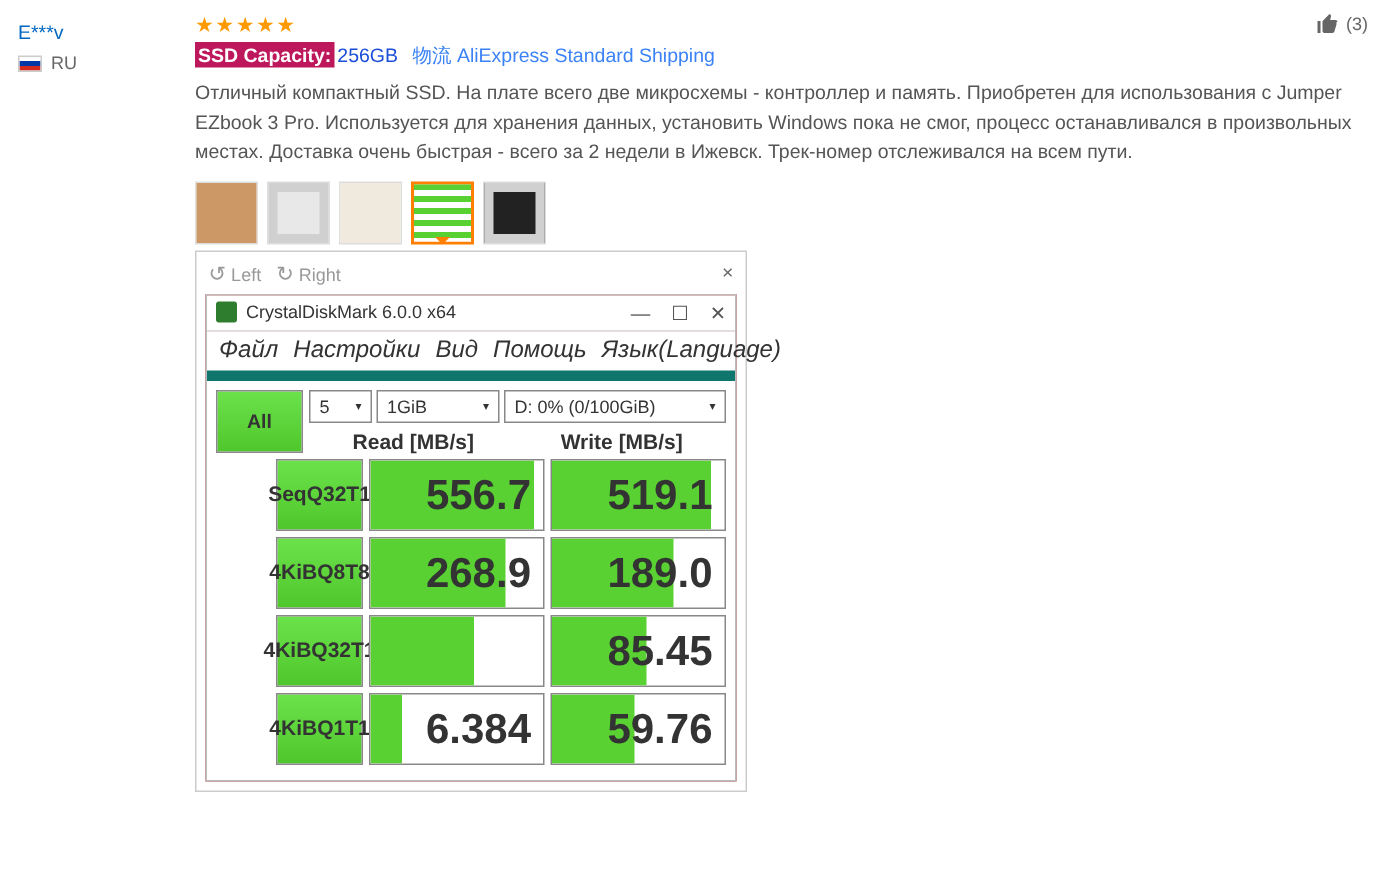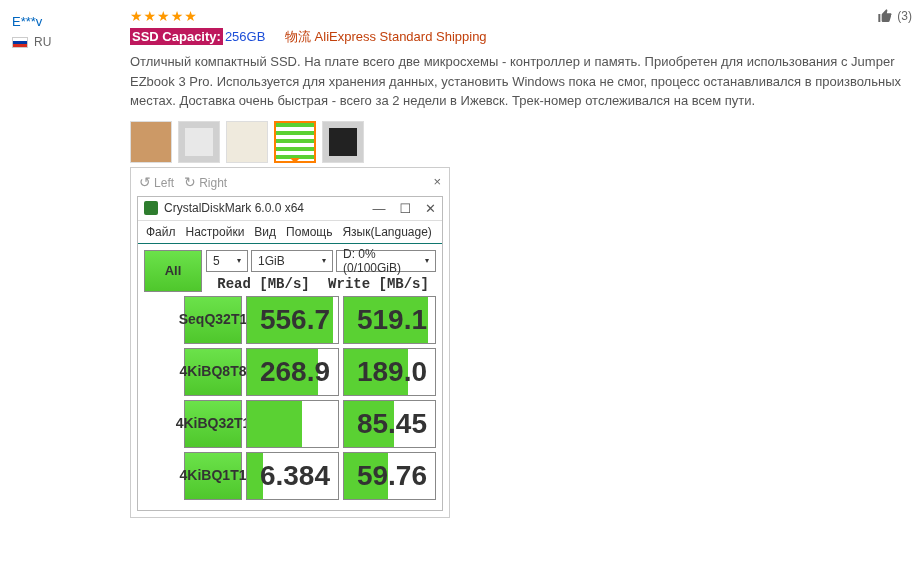--- a/index.html
+++ b/index.html
@@ -10,49 +10,49 @@
   .country { display:flex; align-items:center; gap:6px; color:#666; font-size:12px; }
   .flag { width:16px; height:11px; display:inline-block; background:linear-gradient(#fff 0 33%,#0039a6 33% 66%,#d52b1e 66% 100%); border:1px solid #ccc; }
   .mainCol { flex:1; }
   .headerRow { display:flex; align-items:center; margin-bottom:4px; }
   .stars { color:#ff9900; font-size:14px; letter-spacing:1px; }
   .helpful { margin-left:auto; display:flex; align-items:center; gap:4px; color:#666; font-size:12px; }
   .thumb { width:16px; height:16px; fill:#666; }
   .capRow { margin-bottom:6px; }
   .capTag { background:#be185d; color:#fff; padding:1px 2px; font-weight:bold; font-size:13px; }
   .capVal { color:#1d4ed8; font-size:13px; margin-left:2px; }
-  .logistics { color:#c2410c; font-size:13px; margin-left:16px; }
+  .logistics { color:#3b82f6; font-size:13px; margin-left:6px; }
   .reviewText { color:#555; font-size:13px; line-height:1.5; margin-bottom:10px; }
   .thumbs { display:flex; gap:6px; margin-bottom:4px; }
   .thumbImg { width:42px; height:42px; border:1px solid #ddd; background:#eee; display:flex; align-items:center; justify-content:center; }
   .thumbImg.sel { border:2px solid #ff7f00; position:relative; }
   .thumbImg.sel::after { content:""; position:absolute; bottom:-7px; left:50%; transform:translateX(-50%); border:5px solid transparent; border-top-color:#ff7f00; }
   .thumbInner { width:100%; height:100%; }
-  .lightbox { width:320px; border:1px solid #ccc; background:#fff; }
+  .lightbox { width:368px; border:1px solid #ccc; background:#fff; }
   .lbTop { display:flex; align-items:center; padding:6px 8px; gap:10px; color:#999; font-size:12px; }
   .arrow { font-size:14px; }
   .closeX { margin-left:auto; font-size:13px; color:#666; cursor:pointer; }
   .cdm { border:1px solid #bbb; margin:0 6px 6px 6px; background:#b91c1c; font-family:"Segoe UI",Tahoma,sans-serif; }
   .cdmTitle { display:flex; align-items:center; padding:4px 6px; background:#fff; border-bottom:1px solid #ddd; }
   .cdmIcon { width:14px; height:14px; background:#2e7d2e; border-radius:2px; margin-right:6px; }
   .cdmTitleText { font-size:12px; color:#333; }
   .winBtns { margin-left:auto; display:flex; gap:14px; color:#555; font-size:13px; }
-  .cdmMenu { display:flex; gap:10px; padding:4px 8px; font-size:12px; background:#fff; border-bottom:1px solid #0f766e; color:#333; }
+  .cdmMenu { display:flex; gap:10px; padding:4px 8px; font-size:16px; background:#fff; border-bottom:7px solid #0f766e; color:#333;font-style:italic; }
   .cdmBody { padding:6px; background:#fff; }
   .controlsRow { display:flex; gap:4px; margin-bottom:4px; align-items:stretch; }
   .allBtn { width:58px; background:linear-gradient(#6BE24A,#4FC72C); border:1px solid #888; display:flex; align-items:center; justify-content:center; font-weight:bold; font-size:13px; }
   .selectWrap { flex:1; }
   .selRow { display:flex; gap:3px; margin-bottom:4px; }
   .selBox { border:1px solid #888; background:#fff; padding:1px 6px; font-size:12px; height:22px; display:flex; align-items:center; justify-content:space-between; }
   .selBox.small { width:42px; }
   .selBox.med { width:82px; }
   .selBox.big { flex:1; }
   .caret { font-size:8px; color:#333; }
   .headRow { display:flex; font-weight:bold; font-size:14px; }
-  .headRow .col { flex:1; text-align:center;font-family:Liberation Mono, monospace; }
+  .headRow .col { flex:1; text-align:center; }
   .benchRow { display:flex; gap:4px; margin-bottom:4px; }
   .rowLabel { width:58px; background:linear-gradient(#6BE24A,#4FC72C); border:1px solid #888; display:flex; flex-direction:row; align-items:center; justify-content:center; font-size:14px; font-weight:bold; line-height:1.1;margin-left:40px; }
   .cell { flex:1; border:1px solid #888; height:48px; position:relative; background:#fff; display:flex; align-items:center; justify-content:flex-end; padding-right:8px; font-size:28px; font-weight:bold; font-family:Arial; overflow:hidden;padding-left:45px; }
   .cellBar { position:absolute; left:0; top:0; bottom:0; background:#5ad133; }
   .cellText { position:relative; z-index:1; }
 </style>
 </head>
 <body>
 
 <div class="review">

